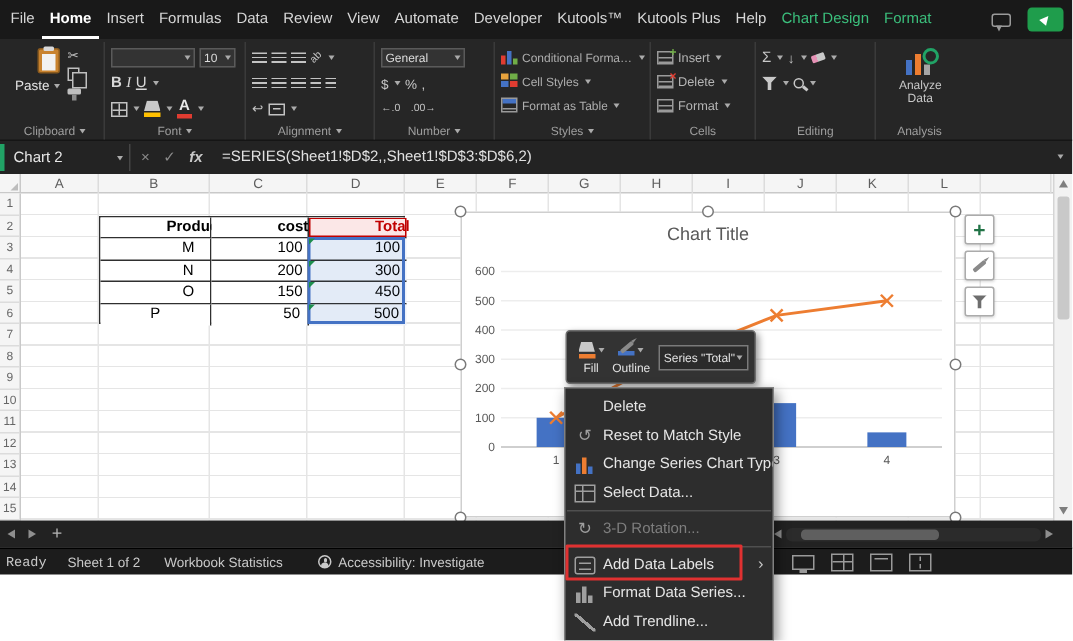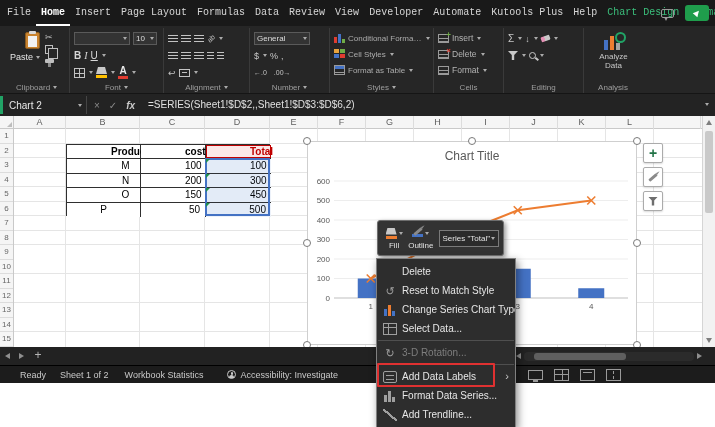--- a/index.html
+++ b/index.html
@@ -3,21 +3,21 @@
 <meta charset="utf-8">
 <style>
   html,body{margin:0;padding:0;background:#fff;}
   .app{position:relative;width:715px;height:427px;overflow:hidden;background:#fff;
        font-family:"Liberation Sans","DejaVu Sans",sans-serif;-webkit-font-smoothing:antialiased;}
   .app *{box-sizing:border-box;}
 
   
   .tabbar{position:absolute;left:0;top:0;width:715px;height:26px;background:#191919;}
   .rtabs{position:absolute;left:2px;top:0;height:26px;display:flex;align-items:stretch;white-space:nowrap;}
-  .rtab{padding:0 5px;font-size:10px;color:#D6D6D6;line-height:25px;cursor:default;font-family:Liberation Mono, monospace;}
+  .rtab{padding:0 5px;font-size:10px;color:#D6D6D6;line-height:25px;cursor:default;}
   .rtab.active{color:#FFFFFF;font-weight:700;border-bottom:2px solid #FFFFFF;}
   .rtab.ctx{color:#3BBF7C;}
   .tab-right{position:absolute;right:6px;top:5px;display:flex;gap:8px;align-items:center;}
   .comment-btn{width:20px;height:16px;display:flex;align-items:center;justify-content:center;}
   .bubble{width:13px;height:9px;border:1px solid #9A9A9A;border-radius:2px;position:relative;}
   .bubble::after{content:"";position:absolute;left:2px;bottom:-4px;width:0;height:0;
     border-left:2px solid transparent;border-right:2px solid transparent;border-top:4px solid #9A9A9A;}
   .share-btn{width:24px;height:16px;background:#1F9D4C;border-radius:3px;display:flex;align-items:center;justify-content:center;}
   .share-glyph{width:0;height:0;border-left:3px solid transparent;border-right:3px solid transparent;border-bottom:6px solid #fff;transform:rotate(40deg);}
 
@@ -171,21 +171,21 @@
   .stab{padding:0 12px;font-size:9.5px;line-height:17px;color:#B5B5B5;border-right:1px solid #3A3A3A;}
   .stab.active{background:#EDEDED;color:#111;font-weight:700;border-bottom:2px solid #1E7145;line-height:15px;}
   .addsheet{width:20px;text-align:center;color:#B5B5B5;font-size:12px;line-height:17px;}
   .hscroll{position:absolute;left:516px;top:3px;width:186px;height:12px;display:flex;align-items:center;gap:3px;}
   .htrack{flex:1;height:9px;background:#2B2B2B;border-radius:4px;position:relative;}
   .hthumb{position:absolute;left:10px;top:1px;width:92px;height:7px;background:#5F5F5F;border-radius:3px;}
 
   
   .statusbar{position:absolute;left:0;top:365px;width:715px;height:18px;background:#1C1C1C;border-top:1px solid #000;z-index:8;display:flex;align-items:center;font-size:9px;color:#C9C9C9;}
   .sb-item{white-space:nowrap;}
-  .sb-ready{margin-left:20px;} .sb-sheet{margin-left:14px;} .sb-wb{margin-left:16px;}
+  .sb-ready{margin-left:4px;font-family:Liberation Mono, monospace;} .sb-sheet{margin-left:14px;} .sb-wb{margin-left:16px;}
   .sb-acc{margin-left:24px;display:flex;align-items:center;gap:4px;white-space:nowrap;}
   .acc{width:9px;height:9px;border:1px solid #C9C9C9;border-radius:50%;position:relative;display:inline-block;}
   .acc::before{content:"";position:absolute;top:1px;left:2.5px;width:2.5px;height:2.5px;border-radius:50%;background:#C9C9C9;}
   .acc::after{content:"";position:absolute;bottom:0.5px;left:1px;width:5px;height:2.5px;border-radius:3px 3px 0 0;background:#C9C9C9;}
   .viewbtns{position:absolute;left:528px;top:2.5px;display:flex;gap:11px;}
   .vbtn{width:15px;height:12px;border:1px solid #9A9A9A;position:relative;background:#1C1C1C;}
   .vb-norm{background:linear-gradient(#9A9A9A,#9A9A9A) 0 4px/100% 1px no-repeat,linear-gradient(#9A9A9A,#9A9A9A) 7px 0/1px 100% no-repeat;}
   .vb-layout{background:linear-gradient(#9A9A9A,#9A9A9A) center 2px/9px 1px no-repeat;}
   .vb-break::after{content:"";position:absolute;left:6px;top:1px;bottom:1px;border-left:1px dashed #9A9A9A;}
   .vb-monitor{height:10px;margin-top:1px;}
@@ -194,27 +194,27 @@
 </head>
 <body>
 
 <div class="app">
 
   <div class="tabbar">
     <div class="rtabs">
         <div class="rtab">File</div>
         <div class="rtab active">Home</div>
         <div class="rtab">Insert</div>
-        <div class="rtab">Page Layout</div>
         <div class="rtab">Formulas</div>
         <div class="rtab">Data</div>
         <div class="rtab">Review</div>
         <div class="rtab">View</div>
+        <div class="rtab">Automate</div>
         <div class="rtab">Developer</div>
-        <div class="rtab">Automate</div>
+        <div class="rtab">Kutools™</div>
         <div class="rtab">Kutools Plus</div>
         <div class="rtab">Help</div>
         <div class="rtab ctx">Chart Design</div>
         <div class="rtab ctx">Format</div>
       </div>
     <div class="tab-right">
       <span class="comment-btn">
           <span class="bubble"></span>
         </span>
       <span class="share-btn">

